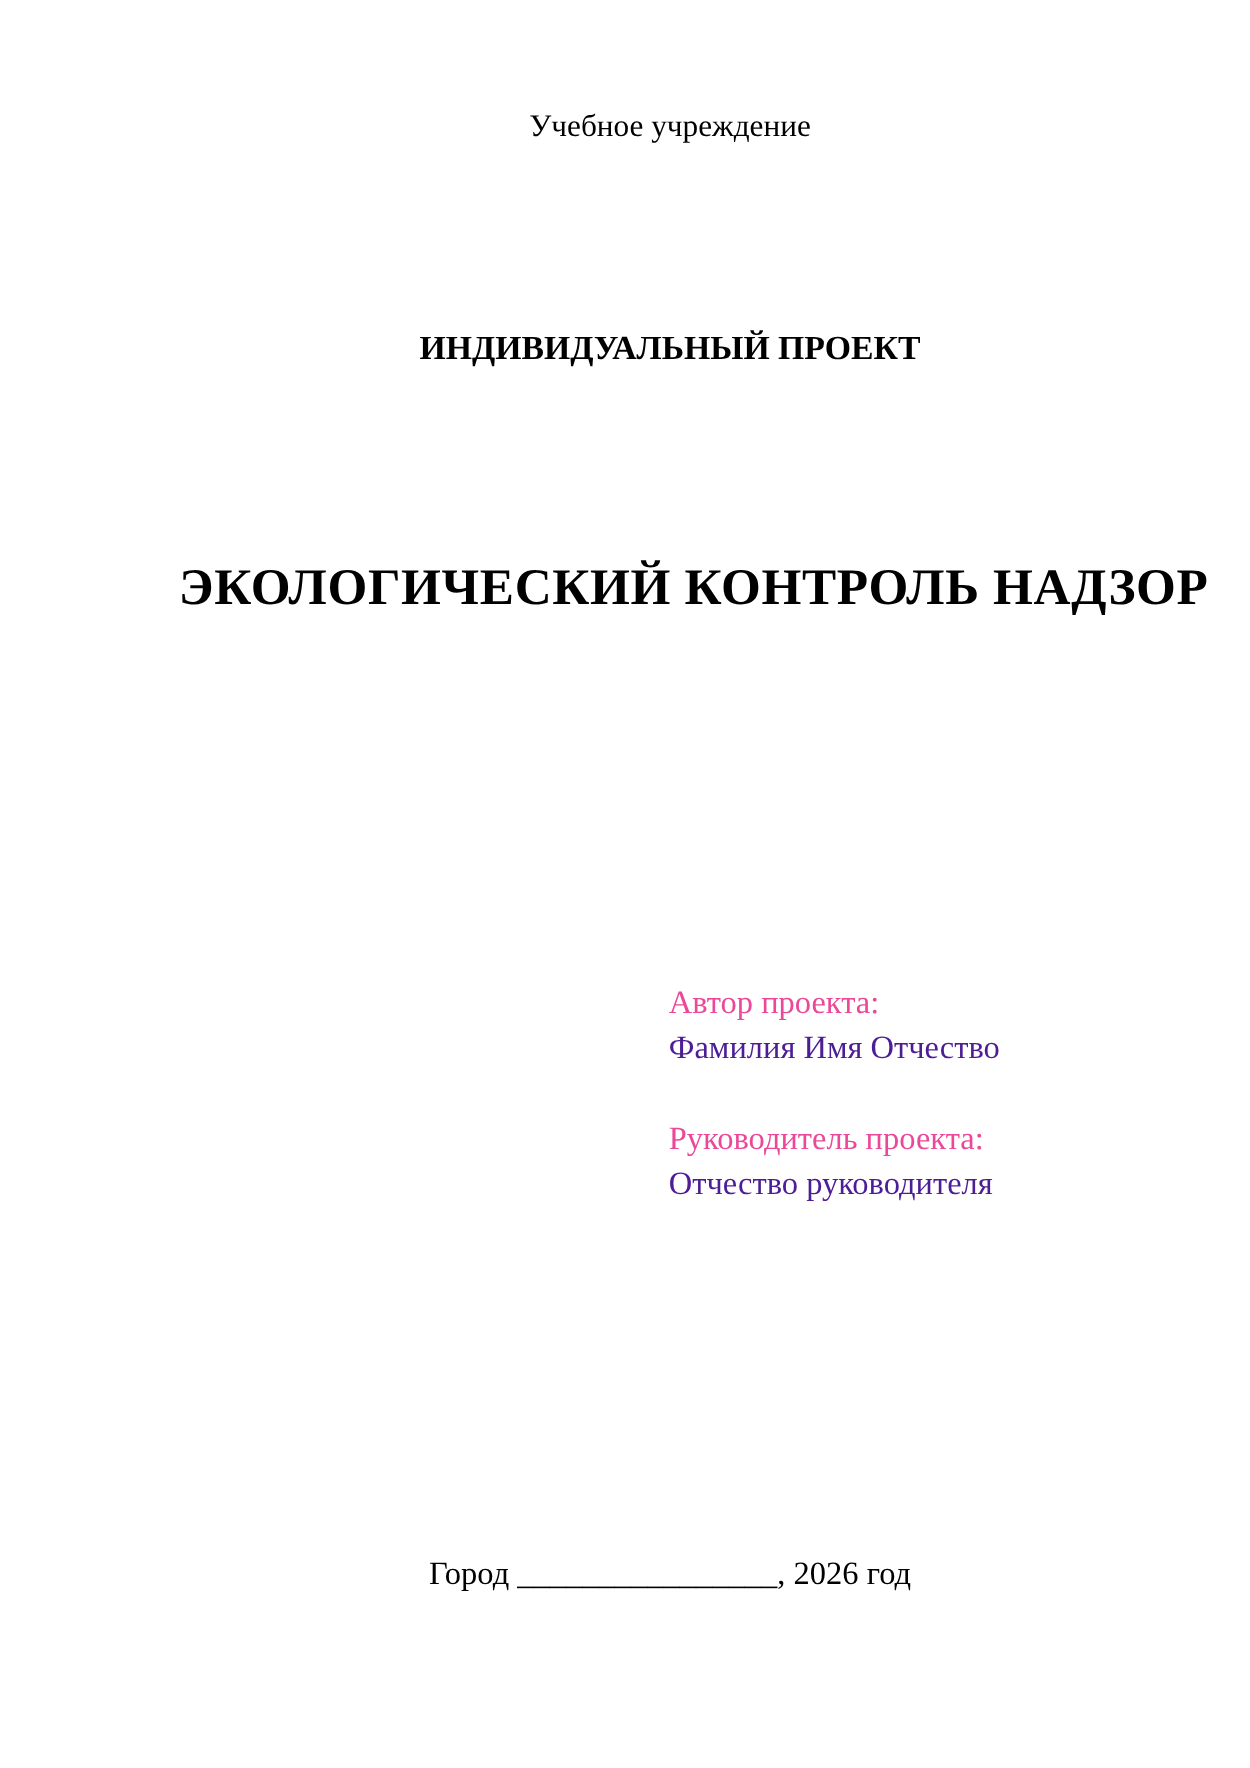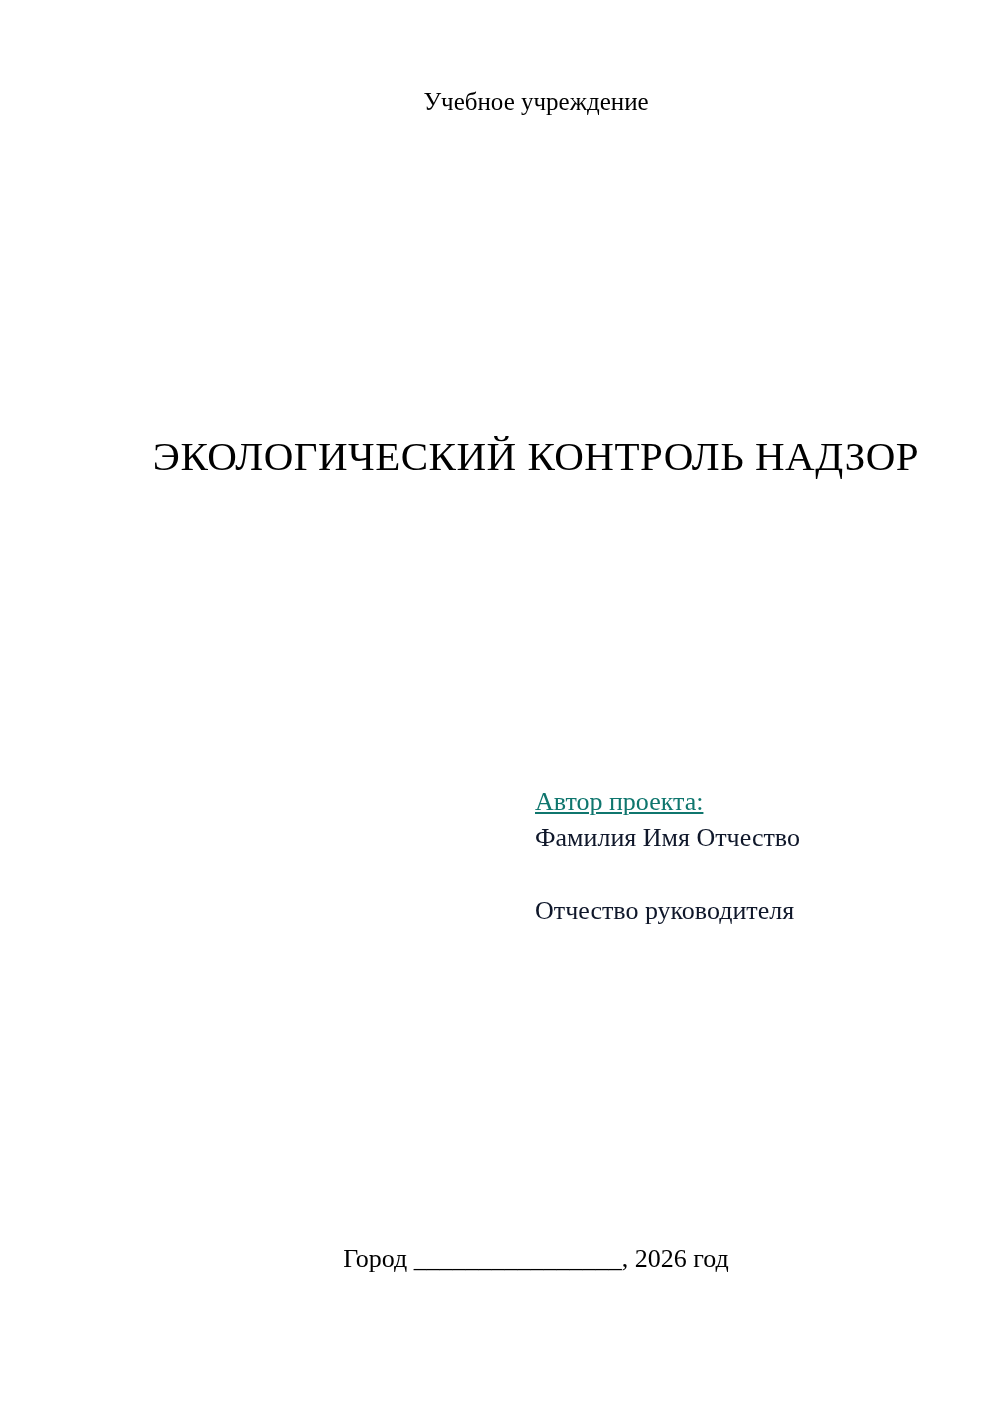--- a/index.html
+++ b/index.html
@@ -29,61 +29,62 @@
     font-size: 25px;
     line-height: 32px;
   }
   .project-type {
     top: 261px;
     font-size: 27px;
     font-weight: bold;
     line-height: 34px;
   }
   .main-title {
-    top: 429px;
+    top: 442px;
     font-size: 41px;
-    font-weight: normal;
+    font-weight: bold;
     line-height: 54px;
     letter-spacing: 0.5px;
   }
   .credits {
     position: absolute;
     left: 535px;
     top: 784px;
     font-size: 26px;
     line-height: 36px;
   }
   .credits .label {
-    color: #0f766e;
-    text-decoration: underline;
+    color: #ec4899;
   }
   .credits .placeholder {
-    color: #0f172a;
+    color: #4c1d95;
   }
   .credits .block-gap {
     height: 37px;
   }
   .footer-line {
     top: 1242px;
     font-size: 26px;
     line-height: 34px;
   }
 </style>
 </head>
 <body>
 
 <div class="page">
 
   <div class="centered-line org-name">Учебное учреждение</div>
 
+  <div class="centered-line project-type">ИНДИВИДУАЛЬНЫЙ ПРОЕКТ</div>
 
   <div class="centered-line main-title">ЭКОЛОГИЧЕСКИЙ КОНТРОЛЬ НАДЗОР</div>
 
   <div class="credits">
     <div class="label">Автор проекта:</div>
     <div class="placeholder">Фамилия Имя Отчество</div>
     <div class="block-gap"></div>
+    <div class="label">Руководитель проекта:</div>
     <div class="placeholder">Отчество руководителя</div>
   </div>
 
   <div class="centered-line footer-line">Город ________________, 2026 год</div>
 
 </div>
 
 </body></html>

